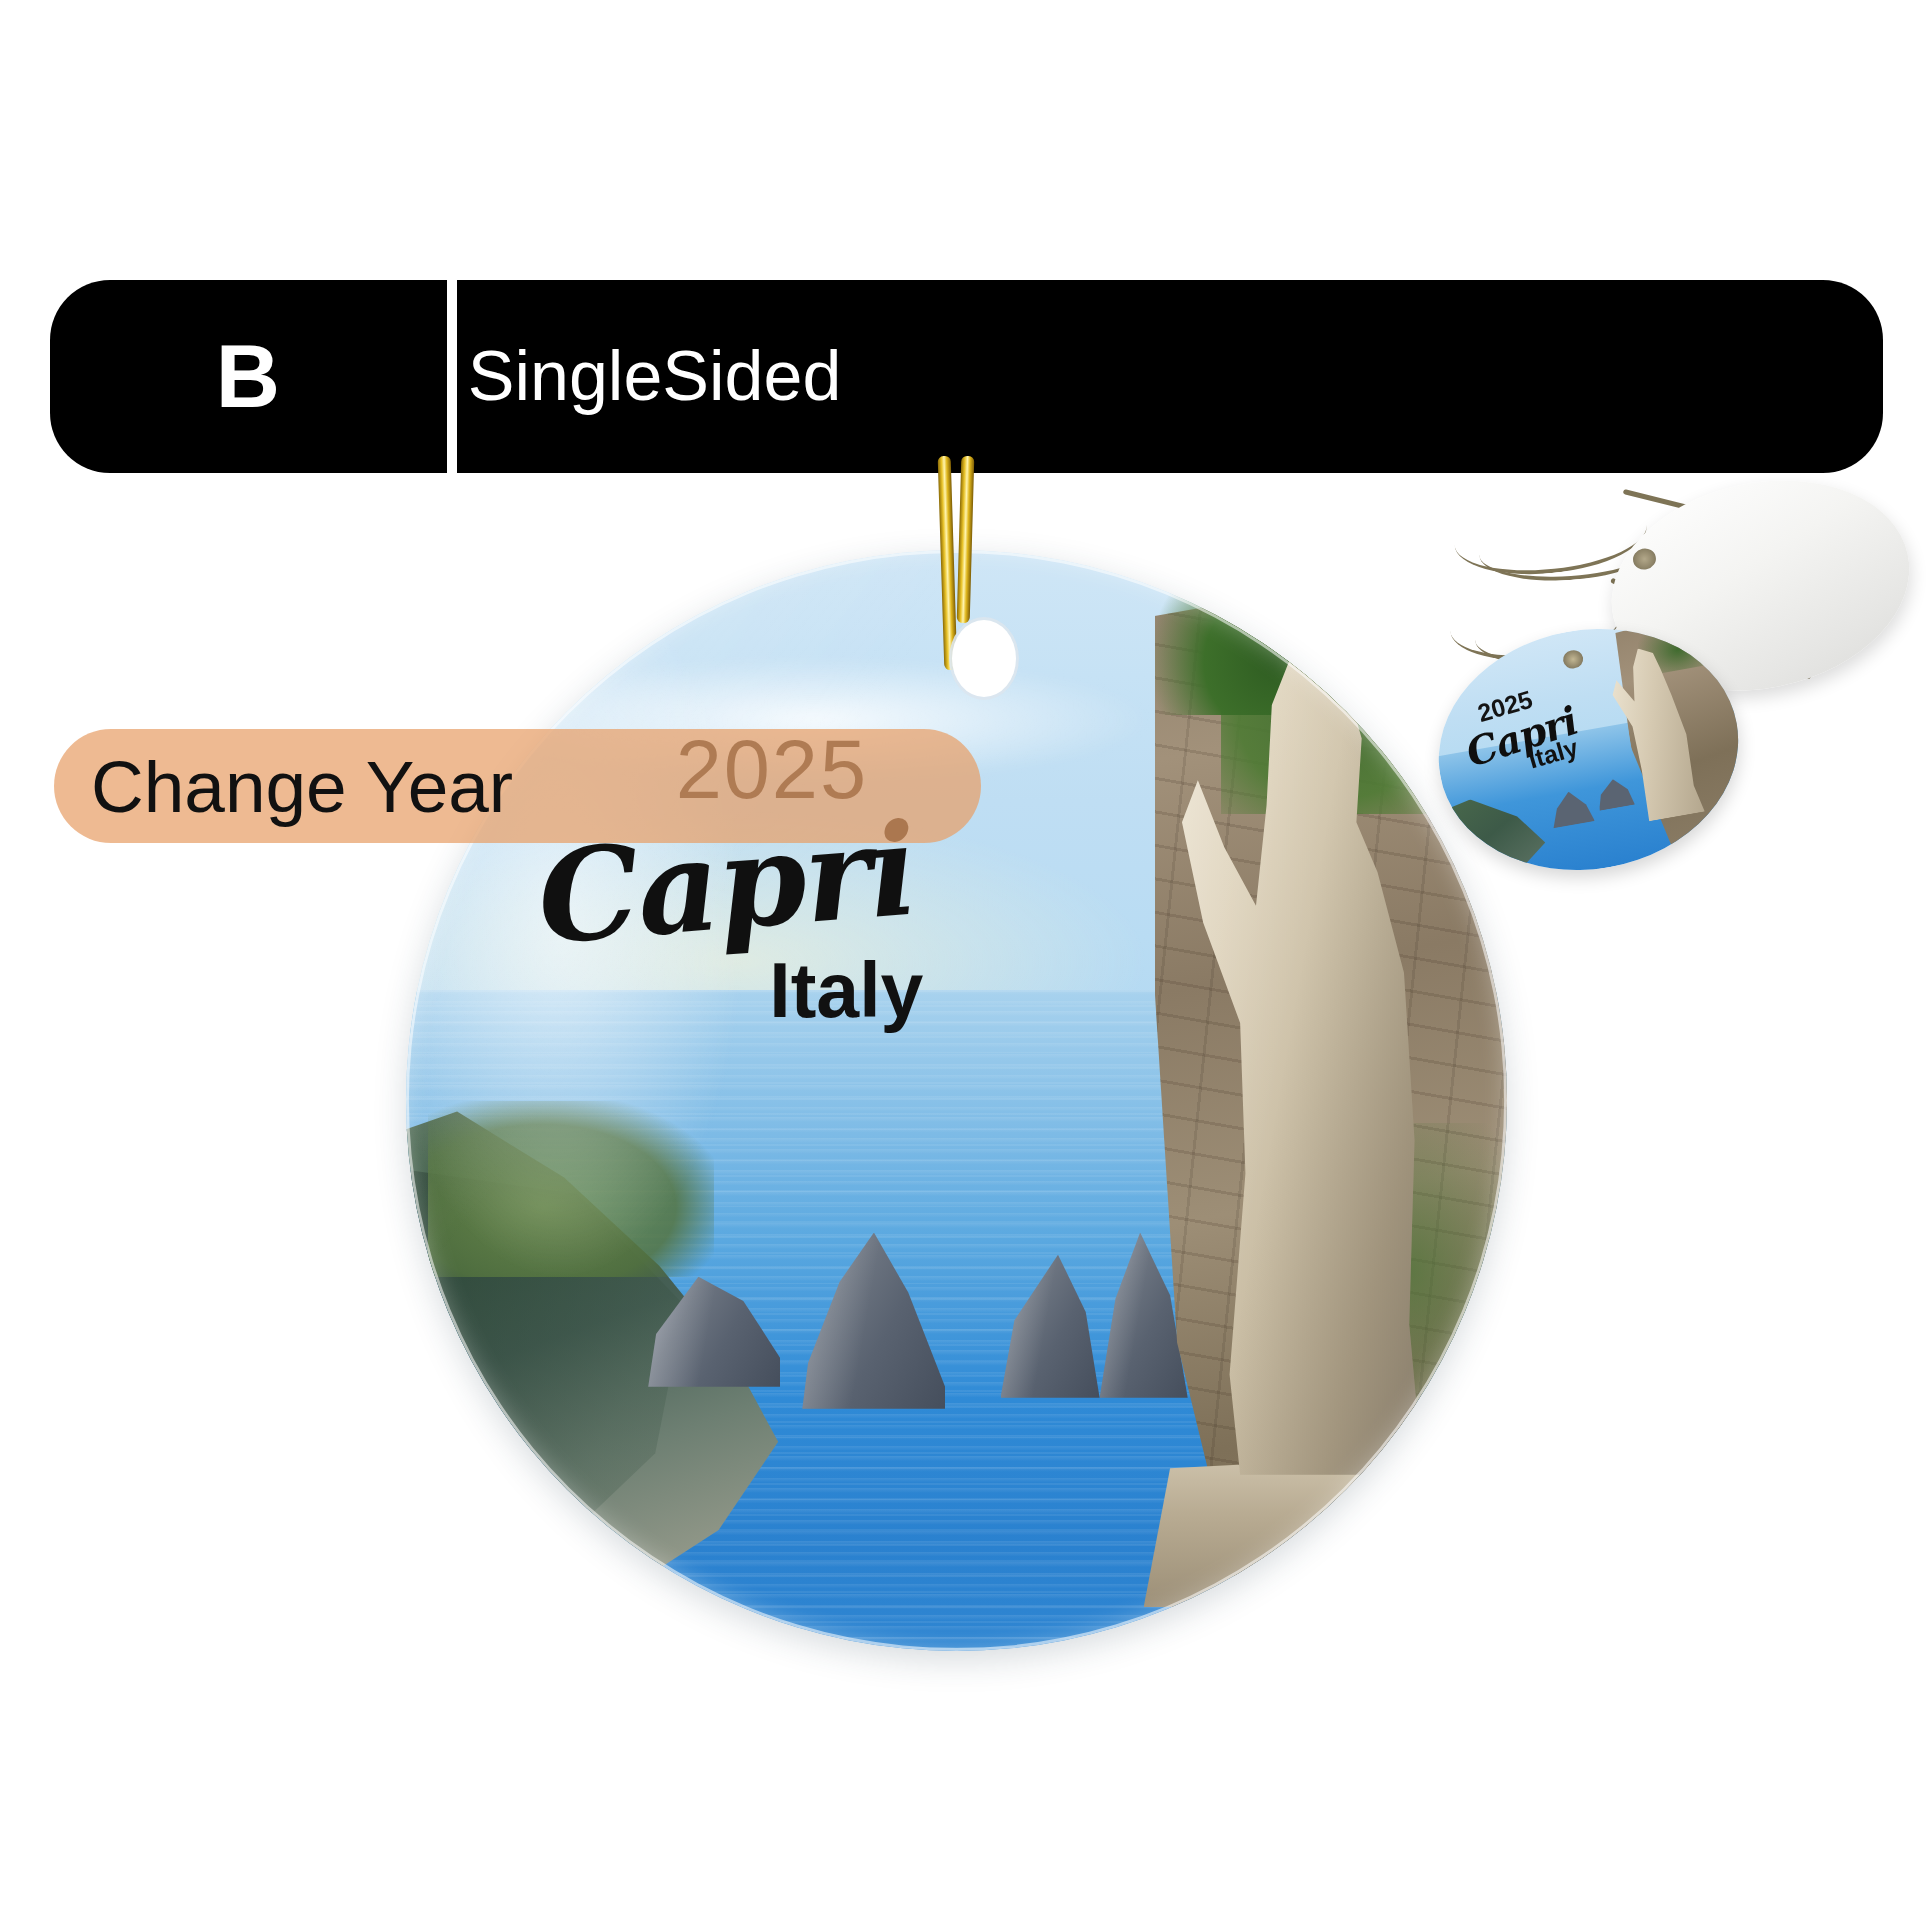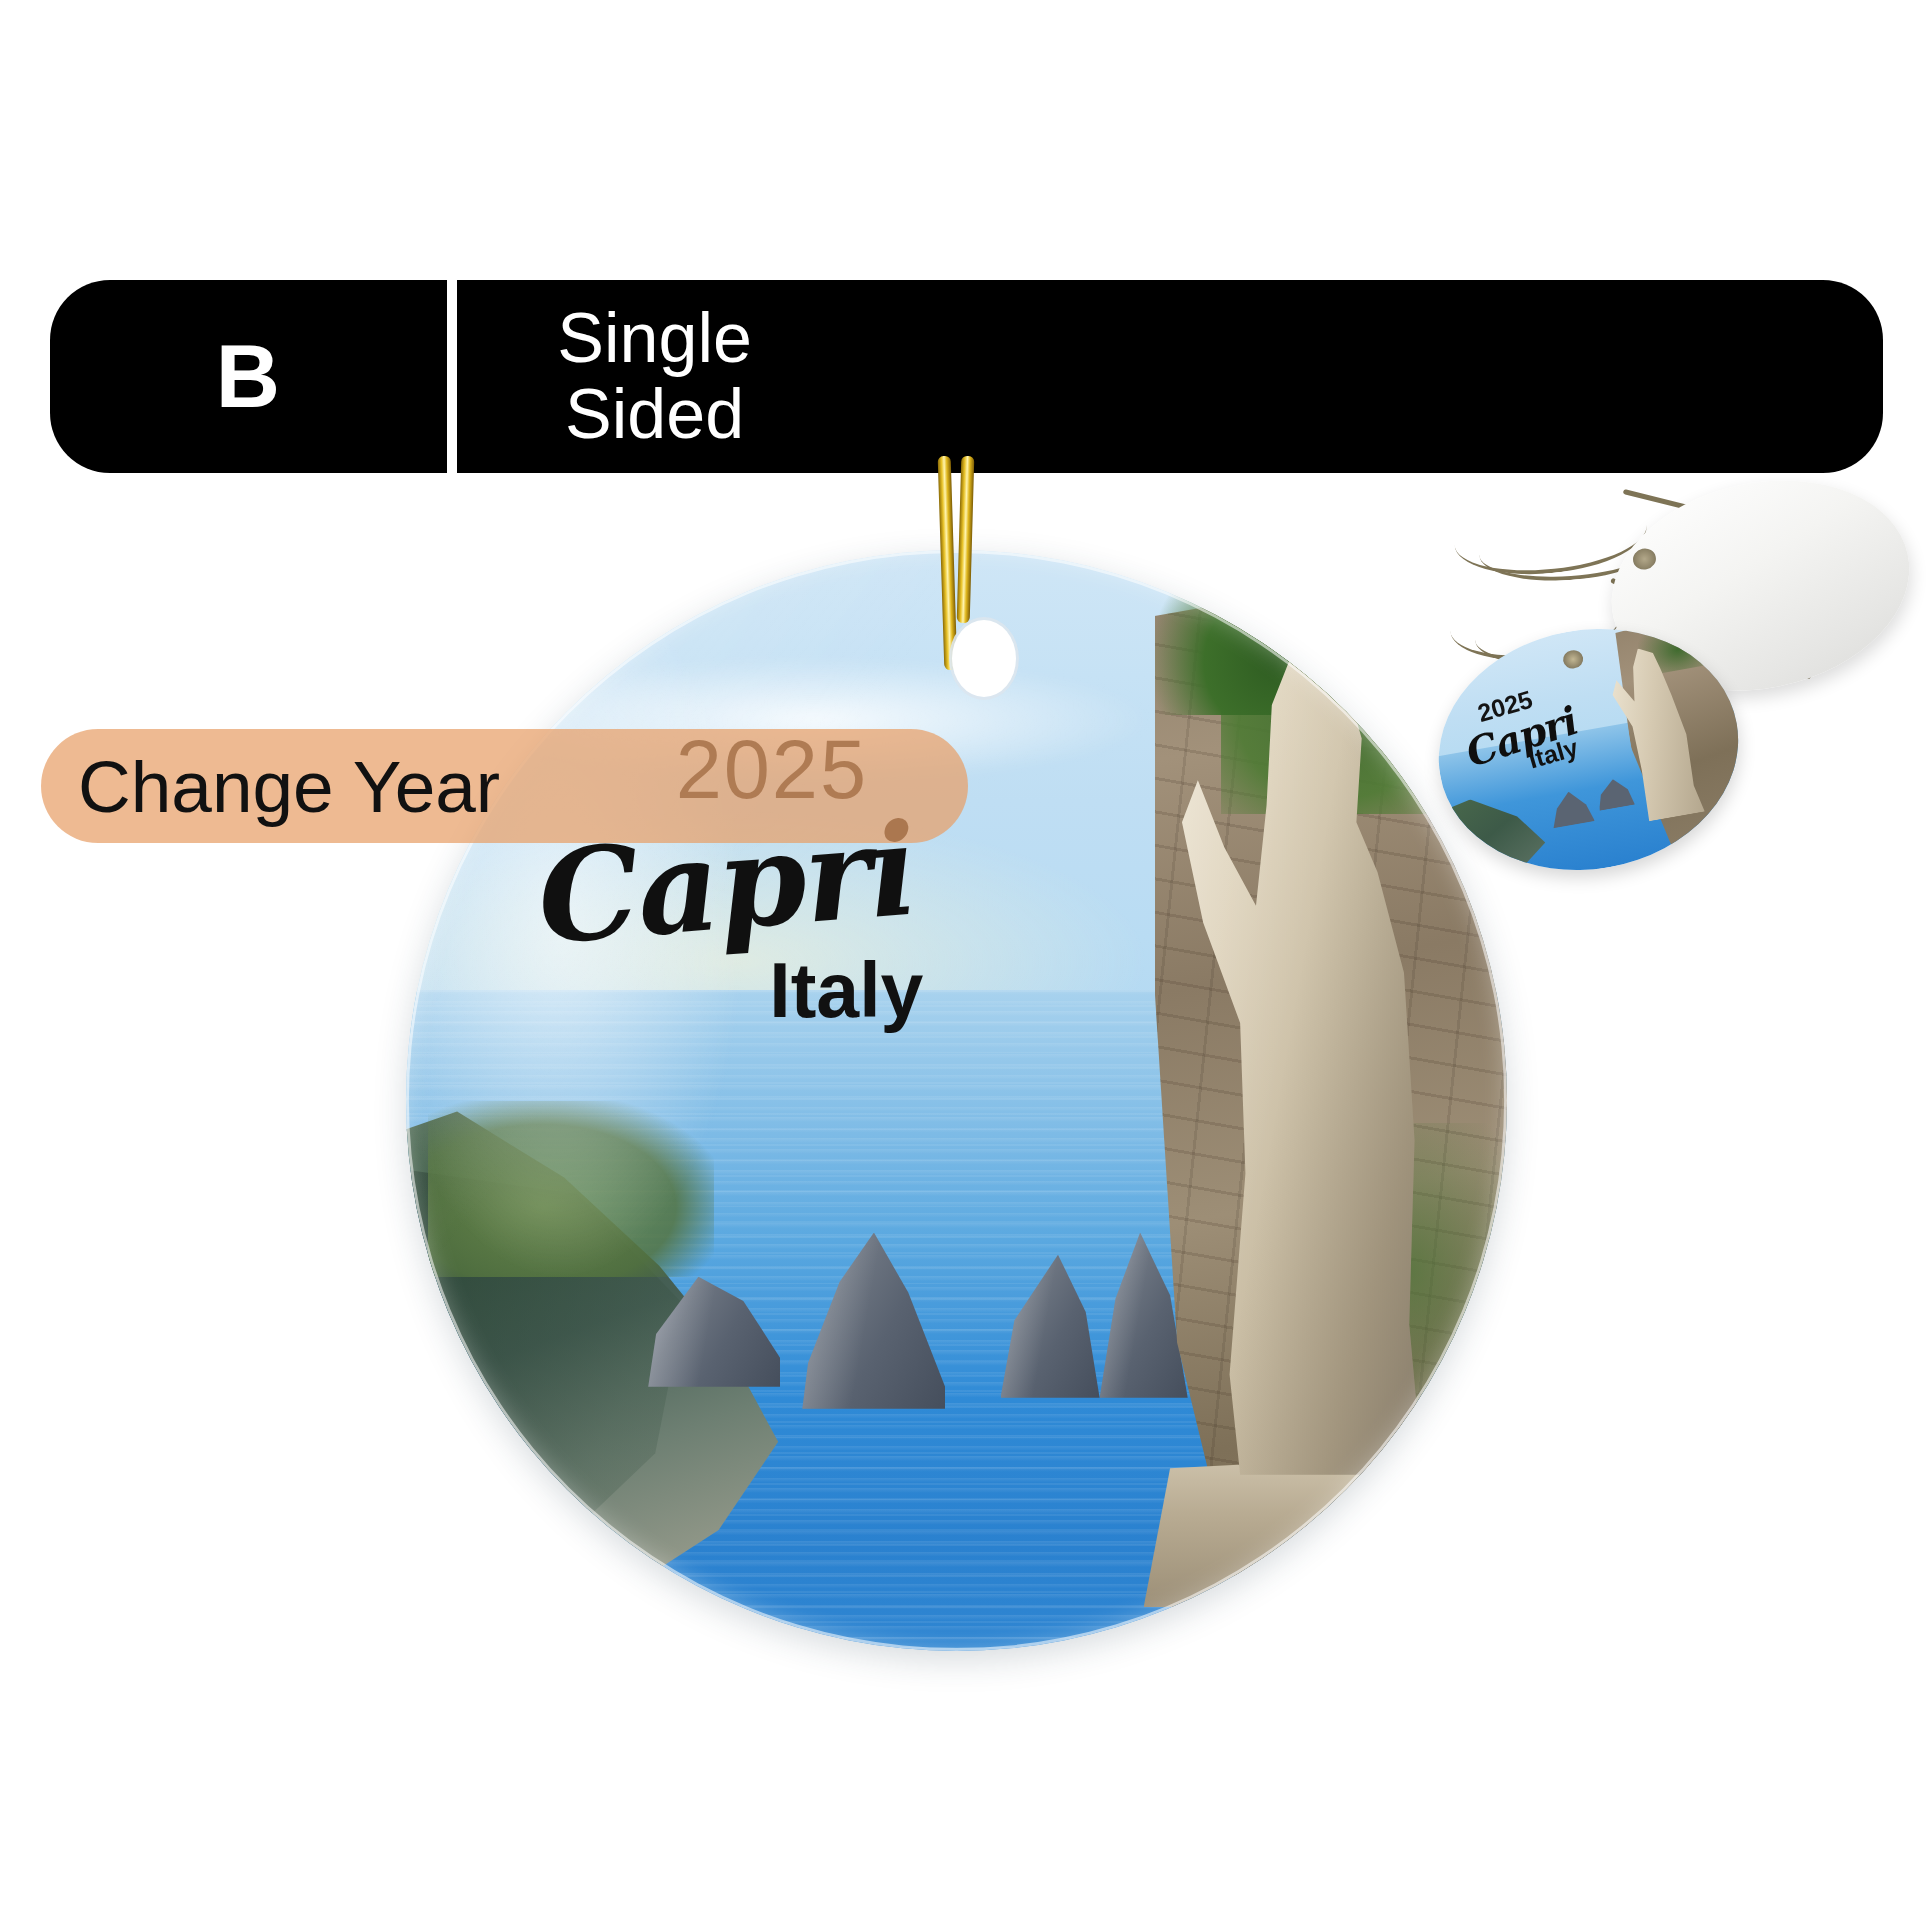--- a/index.html
+++ b/index.html
@@ -27,21 +27,21 @@
   }
   .cell-letter { width: 397px; }
   .cell-letter span {
     font-size: 89px; font-weight: 700; letter-spacing: 1px; line-height: 1;
   }
   .divider { width: 4.8px; background: #ffffff; flex: 0 0 4.8px; }
   .cell-title { flex: 1 1 auto; }
   .cell-title span {
     font-size: 79px; font-weight: 400; line-height: 1;
   }
-  .cell-sided { width: 396px; flex-direction: column; }
+  .cell-sided { width: 396px; flex-direction: row; }
   .cell-sided span {
     font-size: 70px; font-weight: 400; line-height: 1.08; display: block;
   }
 
   
   .cord {
     position: absolute; left: 938px; top: 456px;
     width: 39px; height: 214px;
     z-index: 2;
   }
@@ -202,21 +202,21 @@
     z-index:4;
   }
   .art-country {
     position:absolute; left:33%; top:36%;
     font-size: 77px; font-weight: 700; color:#111111;
     z-index:4;
   }
 
   
   .callout {
-    position:absolute; left:41px; top:729px;
+    position:absolute; left:54px; top:729px;
     width: 927px; height: 114px;
     background: rgba(232,159,104,0.72);
     border-radius: 57px;
     display:flex; align-items:center;
     z-index: 6;
   }
   .callout span {
     margin-left: 37px;
     font-size: 73px; font-weight: 400; color:#111111;
     font-stretch: condensed;

